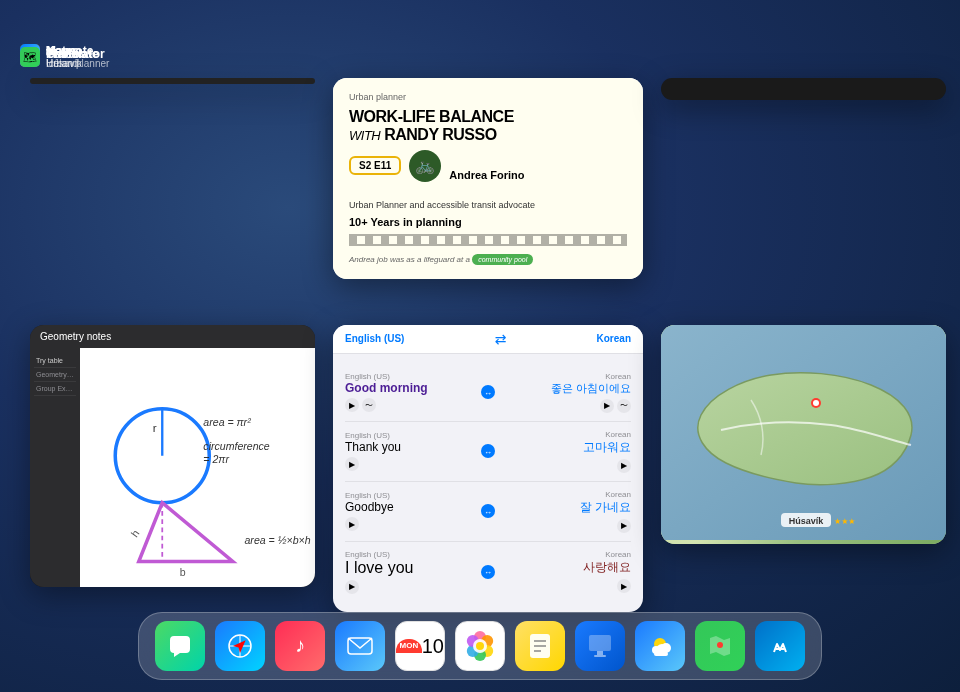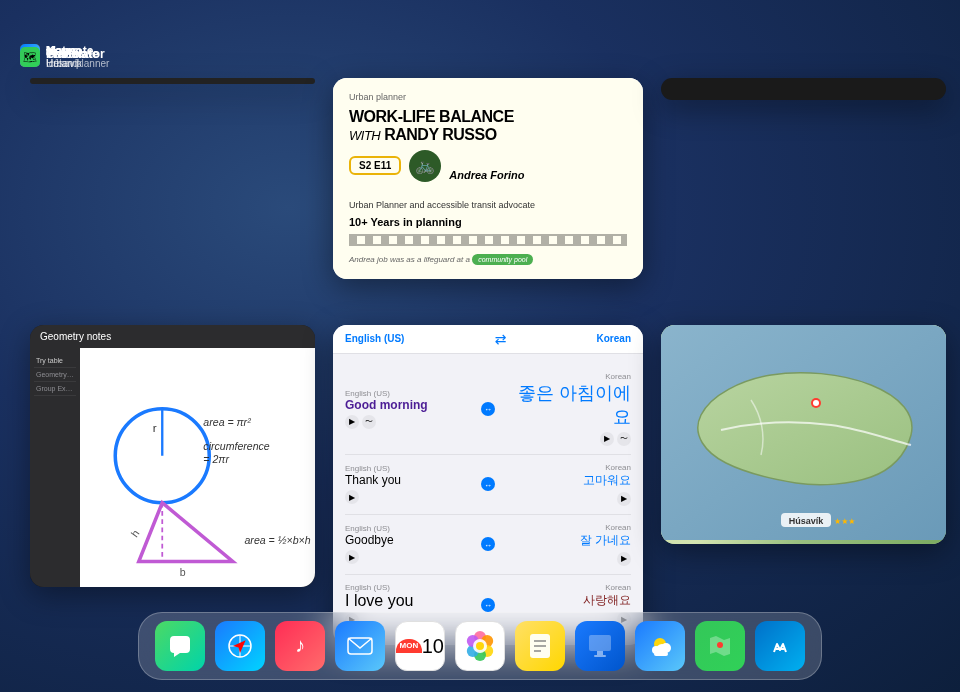--- a/index.html
+++ b/index.html
@@ -117,21 +117,20 @@
       font-style: italic;
       font-weight: 400;
       font-size: 13px;
     }
 
     .notes-name {
       font-size: 14px;
       font-weight: 700;
       text-align: right;
       margin-top: 20px;
-      font-style: italic;
     }
 
     .notes-badge {
       display: inline-block;
       border: 2px solid #eab308;
       border-radius: 6px;
       padding: 2px 8px;
       font-size: 10px;
       font-weight: 700;
       margin: 4px 0;
@@ -592,21 +591,21 @@
               <div style="font-size:8px;color:#8e8e93;">English (US)</div>
               <div style="font-size:12px;color:#4c1d95;font-weight:700;">Good morning</div>
               <div style="display:flex;gap:3px;margin-top:3px;">
                 <div style="width:14px;height:14px;border-radius:50%;background:#e5e5ea;display:flex;align-items:center;justify-content:center;font-size:8px;">▶</div>
                 <div style="width:14px;height:14px;border-radius:50%;background:#e5e5ea;display:flex;align-items:center;justify-content:center;font-size:8px;">〜</div>
               </div>
             </div>
             <div style="width:14px;height:14px;border-radius:50%;background:#007AFF;display:flex;align-items:center;justify-content:center;font-size:8px;color:#fff;flex-shrink:0;margin:0 8px;">↔</div>
             <div style="flex:1;text-align:right;">
               <div style="font-size:8px;color:#8e8e93;text-align:right;">Korean</div>
-              <div style="font-size:18px;color:#007AFF;font-weight:500;">좋은 아침이에요</div>
+              <div style="font-size:11px;color:#007AFF;font-weight:500;">좋은 아침이에요</div>
               <div style="display:flex;gap:3px;justify-content:flex-end;margin-top:3px;">
                 <div style="width:14px;height:14px;border-radius:50%;background:#e5e5ea;display:flex;align-items:center;justify-content:center;font-size:8px;">▶</div>
                 <div style="width:14px;height:14px;border-radius:50%;background:#e5e5ea;display:flex;align-items:center;justify-content:center;font-size:8px;">〜</div>
               </div>
             </div>
           </div>
 
           <div class="translate-row">
             <div style="flex:1;">
               <div style="font-size:8px;color:#8e8e93;">English (US)</div>

